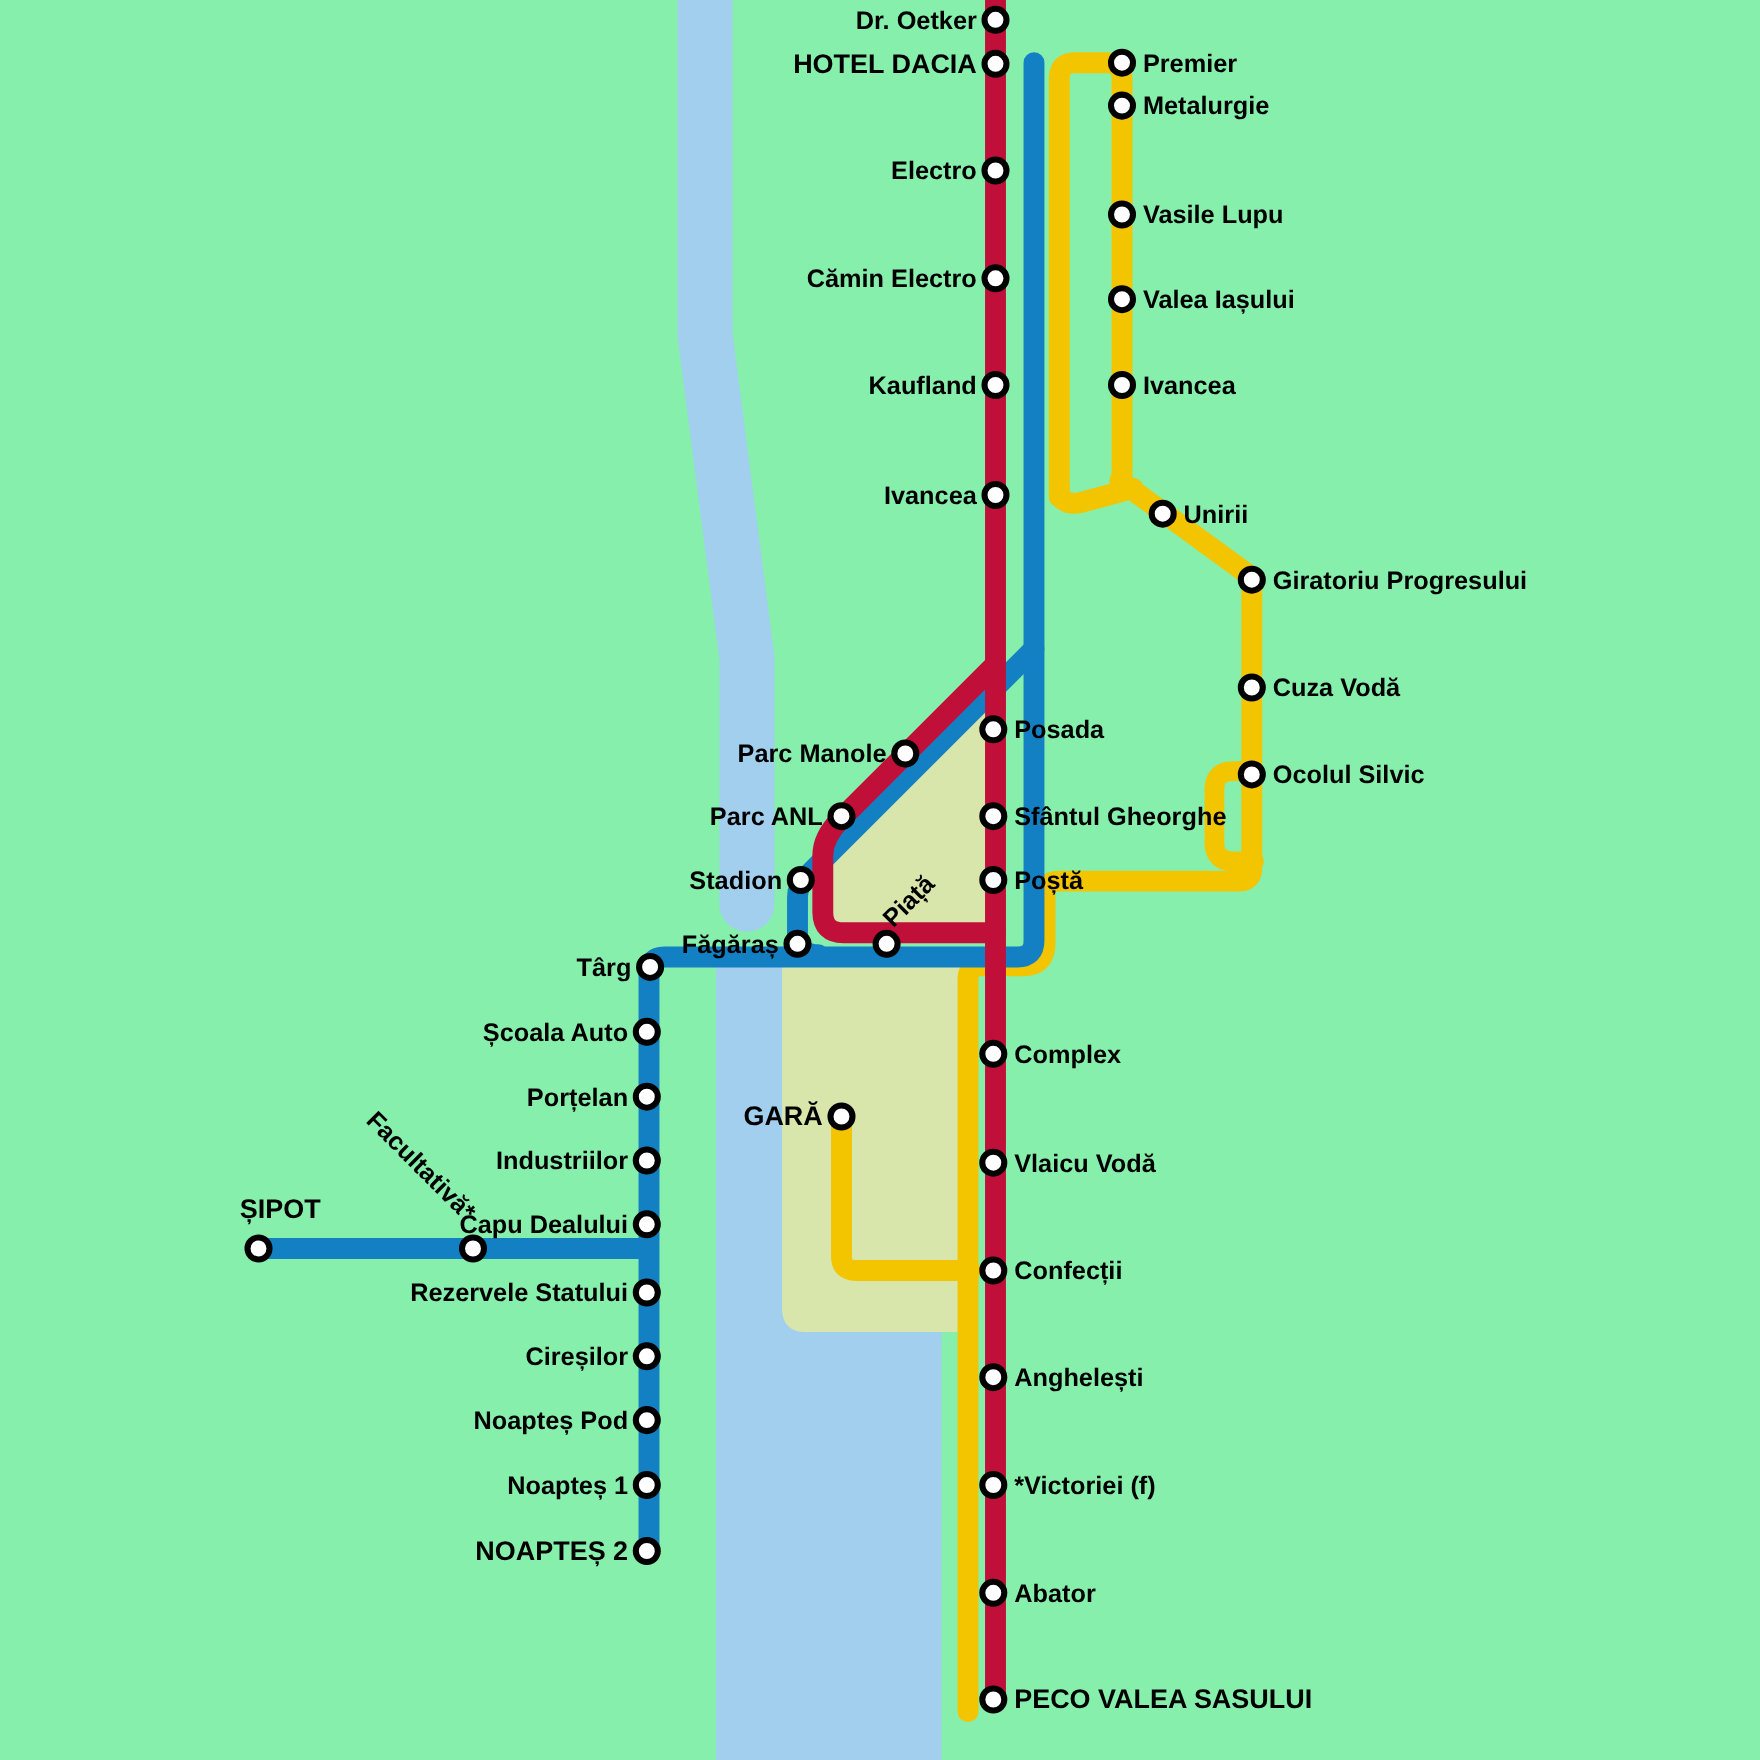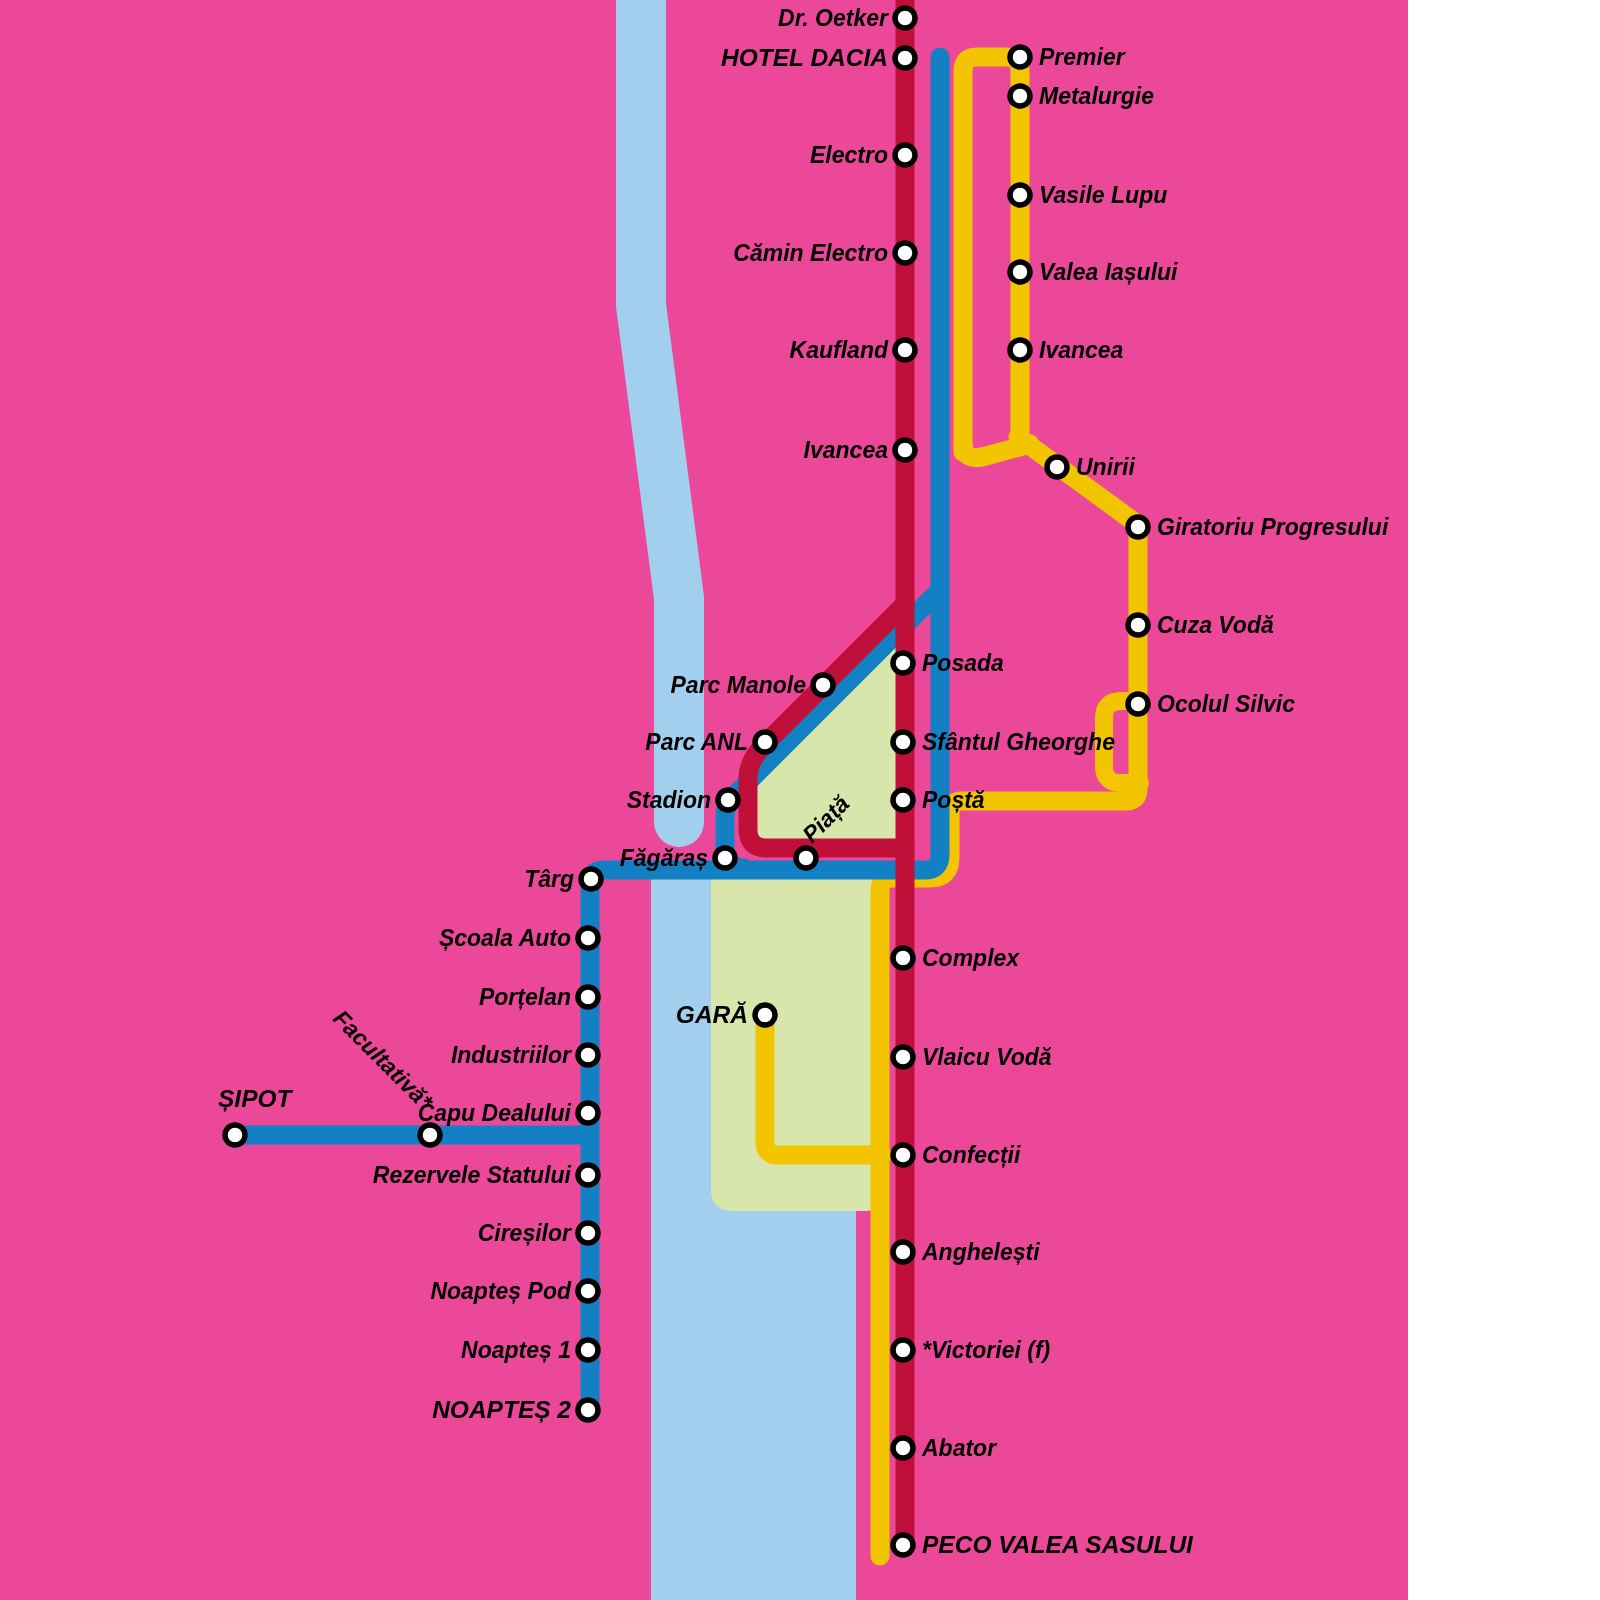--- a/index.html
+++ b/index.html
@@ -1,16 +1,16 @@
 <!DOCTYPE html>
 <html><head>
 <meta charset="utf-8">
 <style>
   html,body{margin:0;padding:0;background:#ffffff;}
-  .canvas{position:relative;width:1408px;height:1600px;background:#ec4899;overflow:hidden;font-style:italic;}
+  .canvas{position:relative;width:1600px;height:1600px;background:#86efac;overflow:hidden;}
   svg{display:block;}
   svg text{font-family:"Liberation Sans","DejaVu Sans",sans-serif;font-weight:bold;fill:#000;}
 </style>
 </head>
 <body>
 
 <div class="canvas">
   <svg id="map" width="1600" height="1600" viewBox="0 0 1600 1600" xmlns="http://www.w3.org/2000/svg">
       <path d="M 641 -28 L 641 305 L 679 598 L 679 822" fill="none" stroke="#a2cfee" stroke-width="50" stroke-linecap="round" stroke-linejoin="round"></path>
       <path d="M 656 876 L 745 876 Q 758 876 758 889 L 758 1176 Q 758 1189 771 1189 L 838 1189 Q 851 1189 851 1202 L 851 1610 L 656 1610 Z" fill="#a2cfee" stroke="#a2cfee" stroke-width="10" stroke-linejoin="round"></path>

